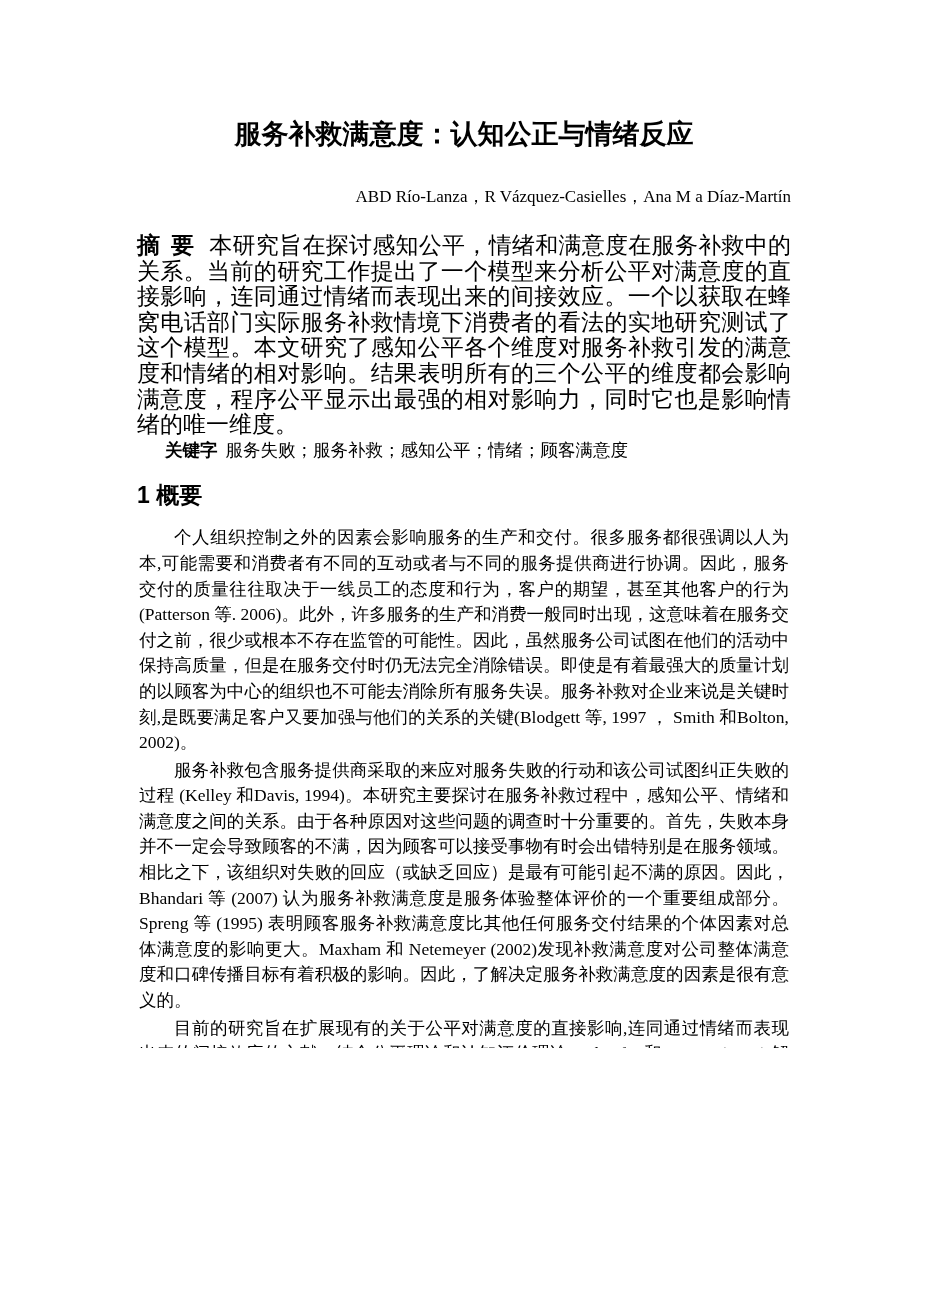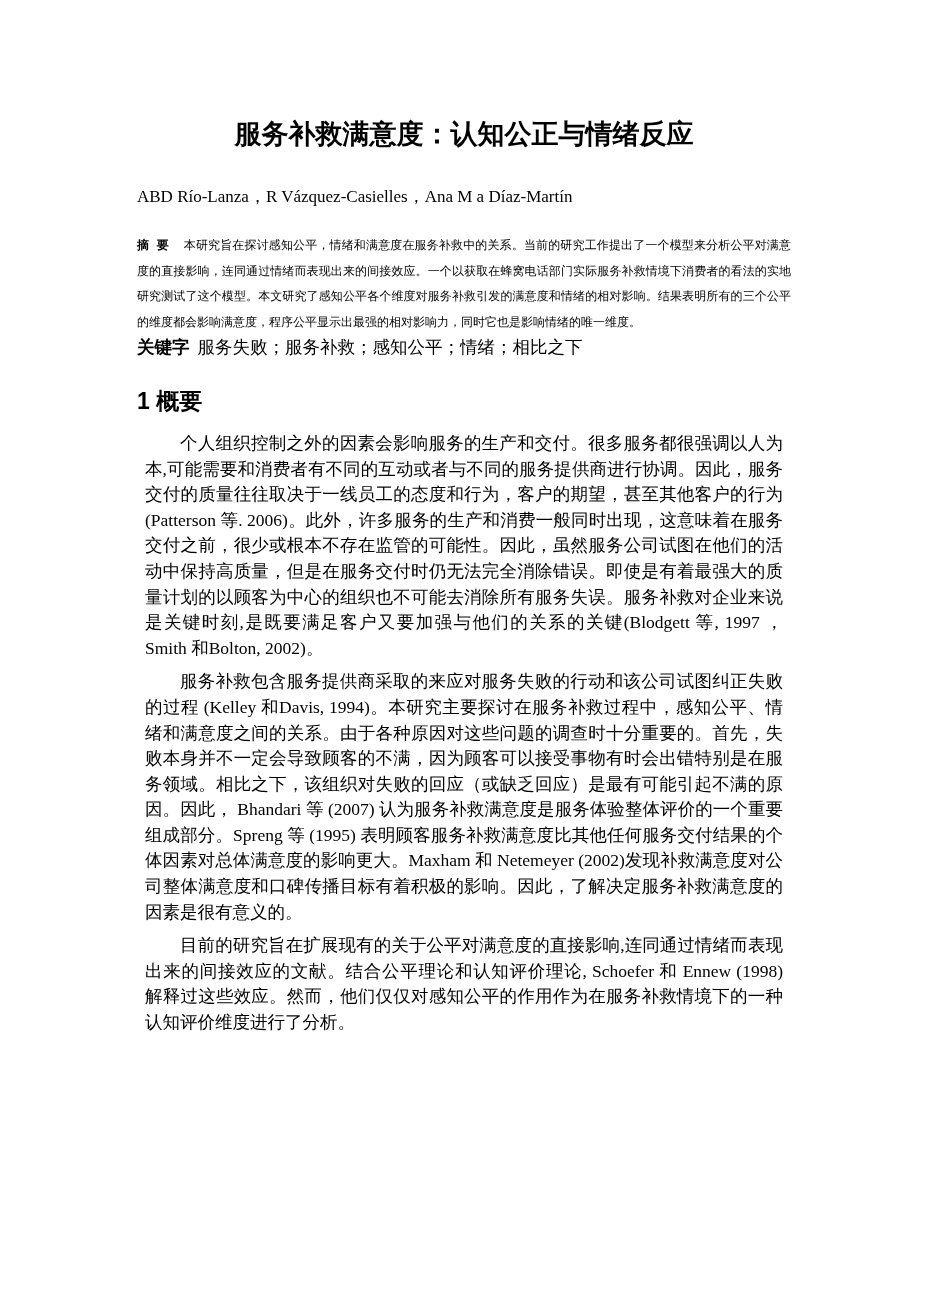--- a/index.html
+++ b/index.html
@@ -23,51 +23,51 @@
   .title {
     margin: 115px 0 0 0;
     text-align: center;
     font-family: "Liberation Sans", "DejaVu Sans", sans-serif;
     font-weight: bold;
     font-size: 27px;
     line-height: 38px;
   }
   .authors {
     margin: 32px 0 0 0;
-    text-align: left;
+    text-align: right;
     font-size: 17px;
     line-height: 24px;
   }
   .abstract {
     margin: 24px 0 0 0;
-    font-size: 12px;
+    font-size: 23px;
     line-height: 25.6px;
     text-align: justify;
   }
   .label-bold {
     font-family: "Liberation Sans", "DejaVu Sans", sans-serif;
     font-weight: bold;
   }
   .abstract .label-bold { margin-right: 13px; letter-spacing: 2px; }
   .keywords {
     margin: 0;
     font-size: 17.5px;
     line-height: 25.6px;
     text-align: justify;
   }
-  .keywords .label-bold { margin-right: 8px; }
+  .keywords .label-bold { margin-right: 8px; margin-left: 28px; }
   .section-heading {
-    margin: 24px 0 14px 0;
+    margin: 16px 0 14px 0;
     font-family: "Liberation Sans", "DejaVu Sans", sans-serif;
     font-weight: 600;
     font-size: 23px;
     line-height: 32px;
   }
   .body-para {
-    margin: 8px;
+    margin: 2px;
     font-size: 17.5px;
     line-height: 25.6px;
     text-align: justify;
     text-indent: 2em;
   }
 </style>
 </head>
 <body>
 
 <div class="page">
@@ -75,21 +75,21 @@
 
     <h1 class="title">服务补救满意度：认知公正与情绪反应</h1>
 
     <div class="authors">ABD Río-Lanza，R Vázquez-Casielles，Ana M a Díaz-Martín</div>
 
     <p class="abstract">
       <span class="label-bold">摘 要</span><span>本研究旨在探讨感知公平，情绪和满意度在服务补救中的关系。当前的研究工作提出了一个模型来分析公平对满意度的直接影响，连同通过情绪而表现出来的间接效应。一个以获取在蜂窝电话部门实际服务补救情境下消费者的看法的实地研究测试了这个模型。本文研究了感知公平各个维度对服务补救引发的满意度和情绪的相对影响。结果表明所有的三个公平的维度都会影响满意度，程序公平显示出最强的相对影响力，同时它也是影响情绪的唯一维度。</span>
     </p>
 
     <p class="keywords">
-      <span class="label-bold">关键字</span><span>服务失败；服务补救；感知公平；情绪；相比之下</span>
+      <span class="label-bold">关键字</span><span>服务失败；服务补救；感知公平；情绪；顾客满意度</span>
     </p>
 
     <h2 class="section-heading">1 概要</h2>
 
     <p class="body-para">个人组织控制之外的因素会影响服务的生产和交付。很多服务都很强调以人为本,可能需要和消费者有不同的互动或者与不同的服务提供商进行协调。因此，服务交付的质量往往取决于一线员工的态度和行为，客户的期望，甚至其他客户的行为(Patterson 等. 2006)。此外，许多服务的生产和消费一般同时出现，这意味着在服务交付之前，很少或根本不存在监管的可能性。因此，虽然服务公司试图在他们的活动中保持高质量，但是在服务交付时仍无法完全消除错误。即使是有着最强大的质量计划的以顾客为中心的组织也不可能去消除所有服务失误。服务补救对企业来说是关键时刻,是既要满足客户又要加强与他们的关系的关键(Blodgett 等, 1997 ， Smith 和Bolton, 2002)。</p>
 
     <p class="body-para">服务补救包含服务提供商采取的来应对服务失败的行动和该公司试图纠正失败的过程 (Kelley 和Davis, 1994)。本研究主要探讨在服务补救过程中，感知公平、情绪和满意度之间的关系。由于各种原因对这些问题的调查时十分重要的。首先，失败本身并不一定会导致顾客的不满，因为顾客可以接受事物有时会出错特别是在服务领域。相比之下，该组织对失败的回应（或缺乏回应）是最有可能引起不满的原因。因此， Bhandari 等 (2007) 认为服务补救满意度是服务体验整体评价的一个重要组成部分。Spreng 等 (1995) 表明顾客服务补救满意度比其他任何服务交付结果的个体因素对总体满意度的影响更大。Maxham 和 Netemeyer (2002)发现补救满意度对公司整体满意度和口碑传播目标有着积极的影响。因此，了解决定服务补救满意度的因素是很有意义的。</p>
 
 
     <p class="body-para">目前的研究旨在扩展现有的关于公平对满意度的直接影响,连同通过情绪而表现出来的间接效应的文献。结合公平理论和认知评价理论, Schoefer 和 Ennew (1998) 解释过这些效应。然而，他们仅仅对感知公平的作用作为在服务补救情境下的一种认知评价维度进行了分析。</p>

